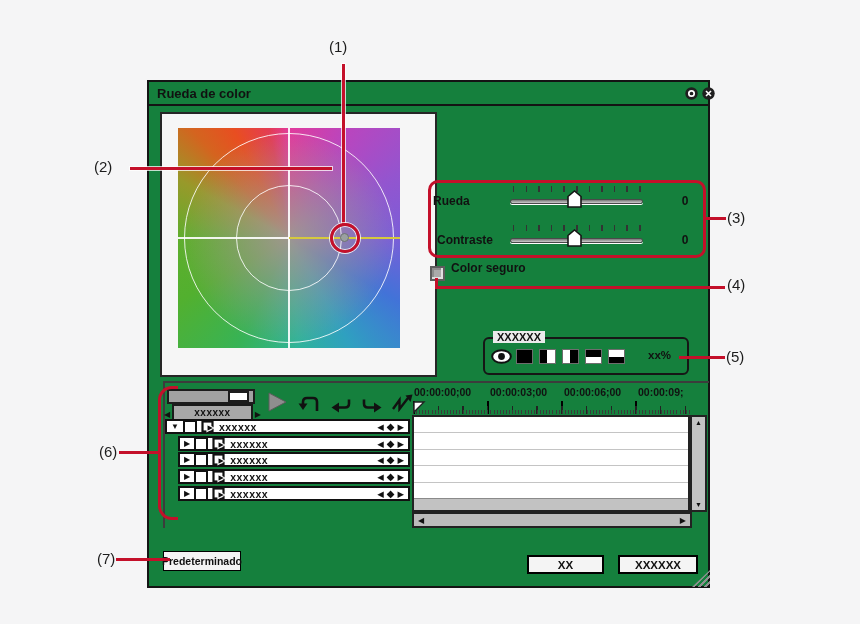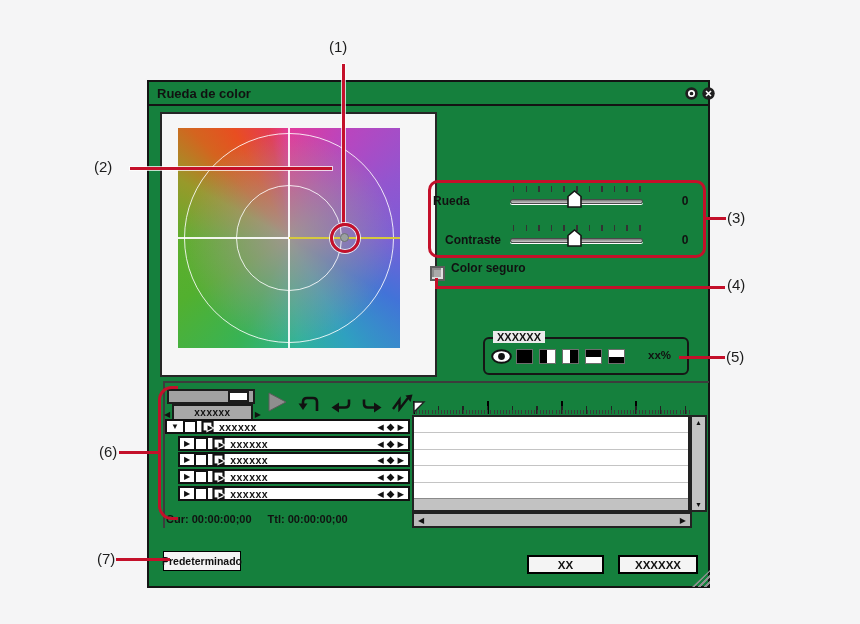--- a/index.html
+++ b/index.html
@@ -147,21 +147,21 @@
     </div>
 
     <span class="abs ctl-label" style="left:284px;top:112px;">Rueda</span>
     <div class="abs ticks" style="left:364px;top:104px;width:128px;"></div>
     <div class="abs strack" style="left:361px;top:117px;"></div>
     <svg class="abs" style="left:418px;top:108px;" width="15" height="18" viewBox="0 0 15 18">
       <polygon points="7.5,1 14,6.5 14,17 1,17 1,6.5" fill="#fff" stroke="#141414" stroke-width="1.6"></polygon>
     </svg>
     <span class="abs sval" style="left:528px;top:112px;">0</span>
 
-    <span class="abs ctl-label" style="left:296px;top:151px;">Contraste</span>
+    <span class="abs ctl-label" style="left:288px;top:151px;">Contraste</span>
     <div class="abs ticks" style="left:364px;top:143px;width:128px;"></div>
     <div class="abs strack" style="left:361px;top:156px;"></div>
     <svg class="abs" style="left:418px;top:147px;" width="15" height="18" viewBox="0 0 15 18">
       <polygon points="7.5,1 14,6.5 14,17 1,17 1,6.5" fill="#fff" stroke="#141414" stroke-width="1.6"></polygon>
     </svg>
     <span class="abs sval" style="left:528px;top:151px;">0</span>
 
     <div class="abs chk"></div>
     <span class="abs ctl-label" style="left:302px;top:179px;">Color seguro</span>
 
@@ -279,25 +279,27 @@
         <polygon points="6,4.5 13,8 6,11.5" fill="#111" stroke="#fff" stroke-width="1.1"></polygon>
       </svg>
       <span class="tlabel">xxxxxx</span>
       <span class="kfnav">
         <span>◀</span>
         <span class="dia">◆</span>
         <span>▶</span>
       </span>
     </div>
 
-    <div class="abs curttl">
-      <span>Cur: 00:00:00;00</span>
-      <span>Ttl: 00:00:00;00</span>
-    </div>
-
+
+    <div class="abs rlabels">
+      <span class="abs rlabel" style="left:2px;">00:00:00;00</span>
+      <span class="abs rlabel" style="left:78px;">00:00:03;00</span>
+      <span class="abs rlabel" style="left:152px;">00:00:06;00</span>
+      <span class="abs rlabel" style="left:226px;">00:00:09;</span>
+    </div>
     <div class="abs tickstrip">
       <svg class="abs" style="left:0;top:0;" width="13" height="14" viewBox="0 0 13 14">
         <polygon points="1,2 11,2 1,12" fill="#fff" stroke="#222" stroke-width="1.4"></polygon>
       </svg>
     </div>
 
     <div class="abs canvas">
       <div class="abs cline" style="top:15px;"></div>
       <div class="abs cline" style="top:32px;"></div>
       <div class="abs cline" style="top:48px;"></div>

